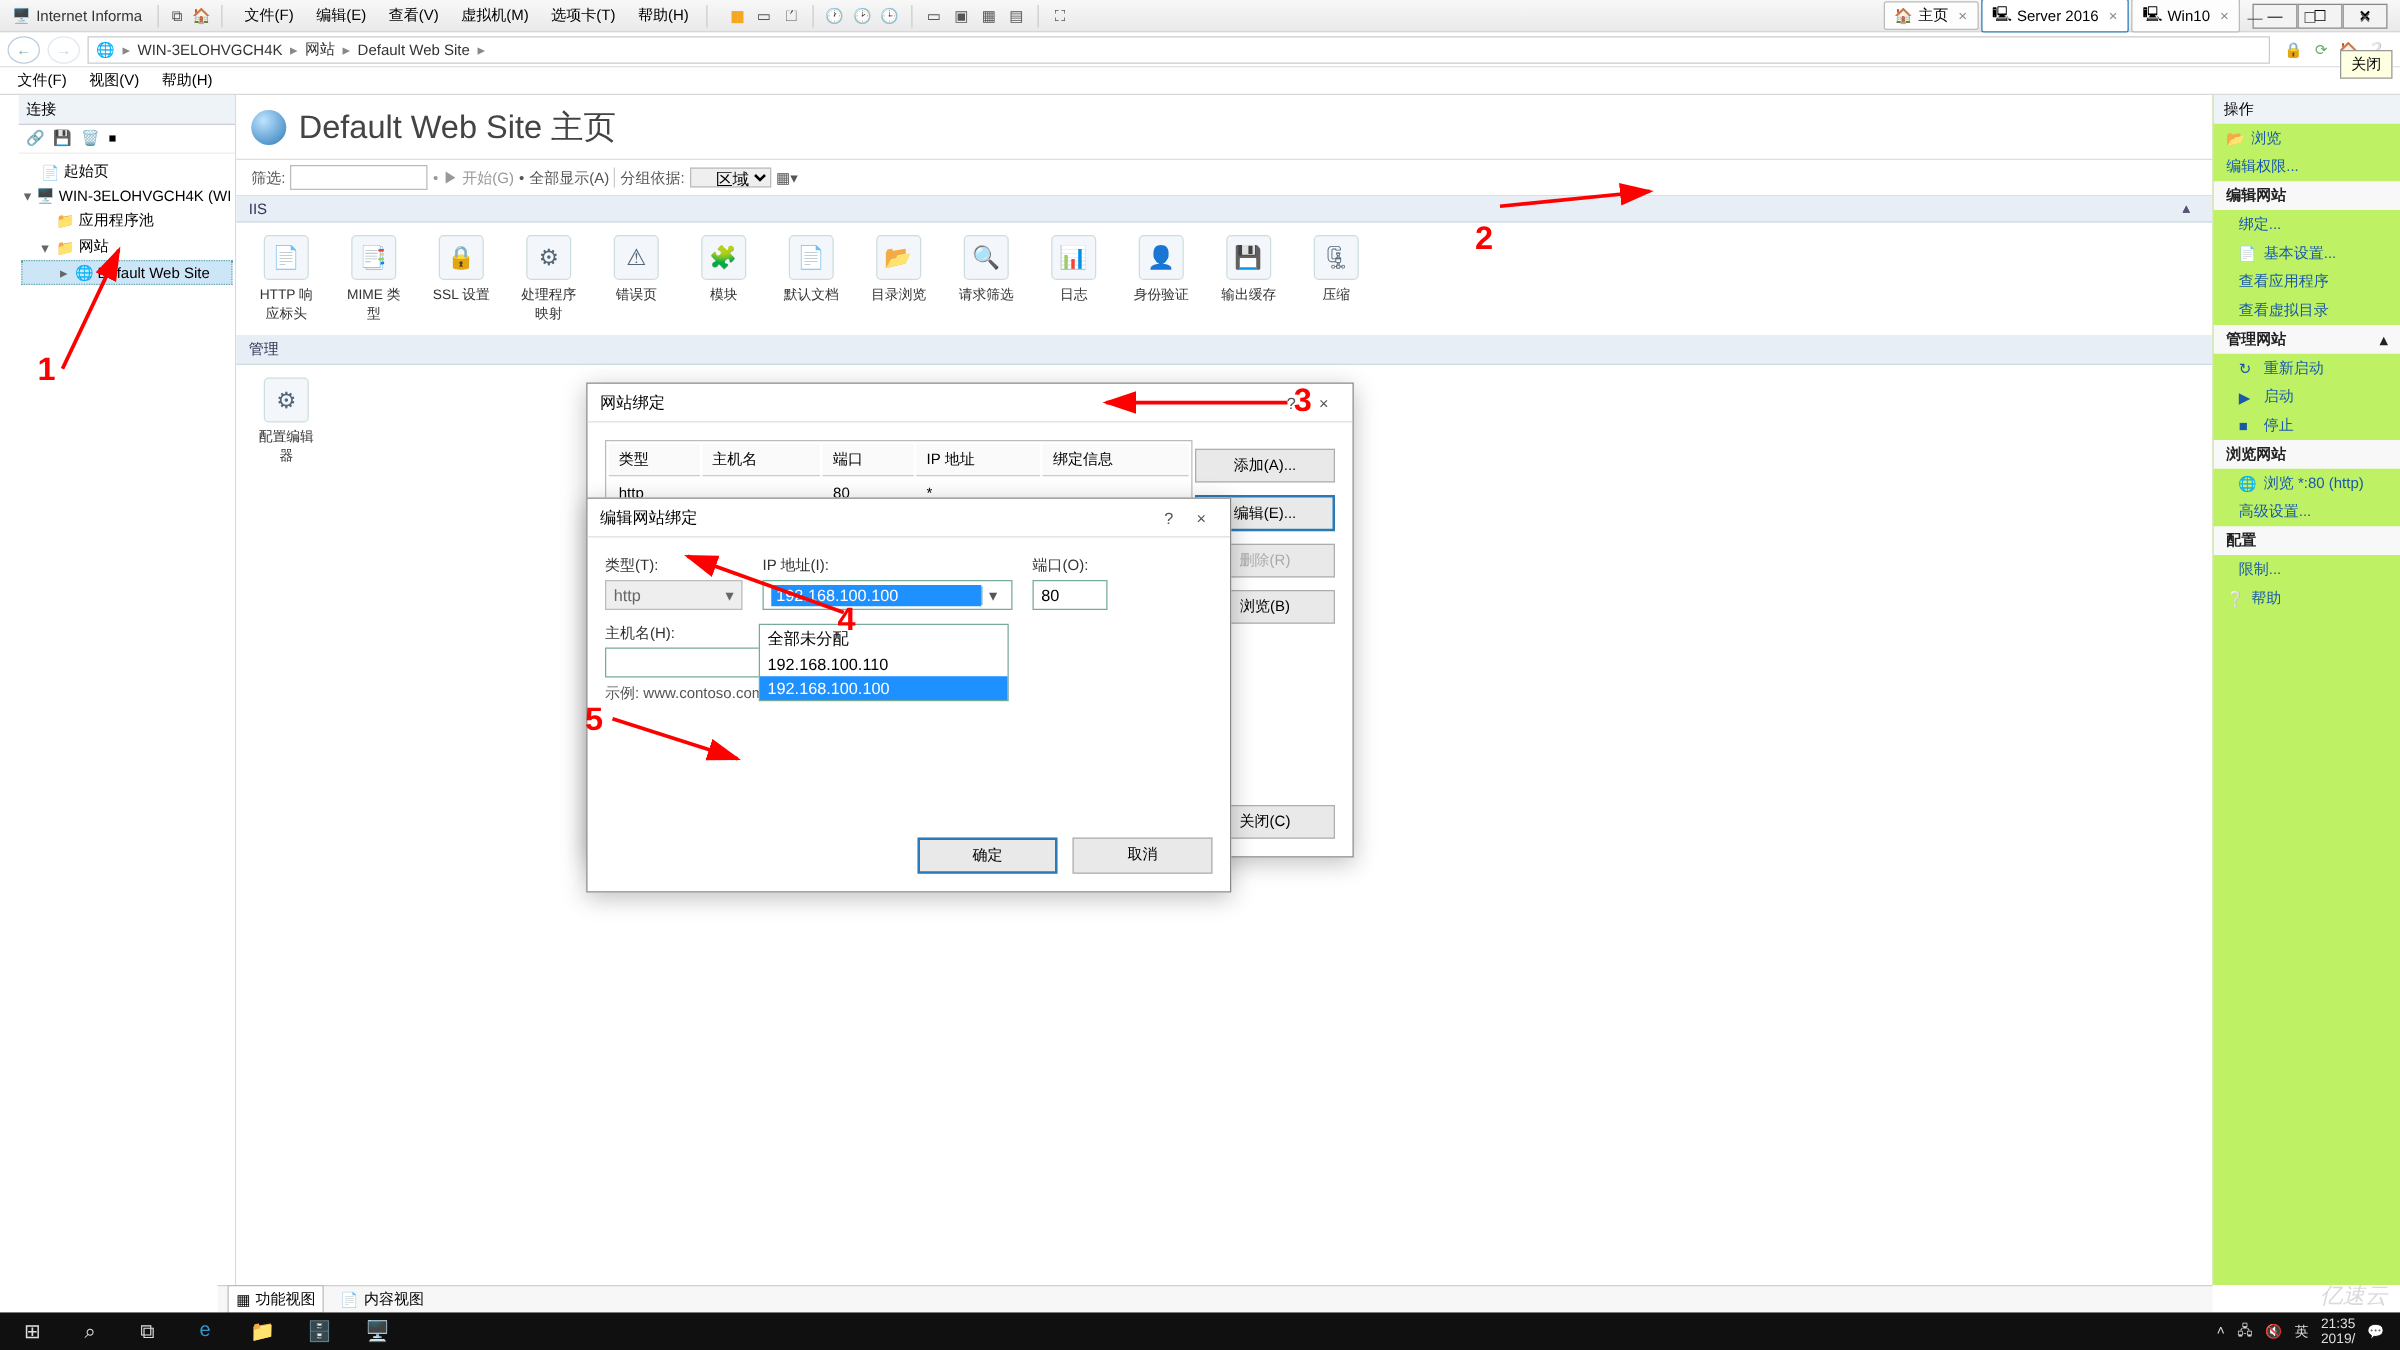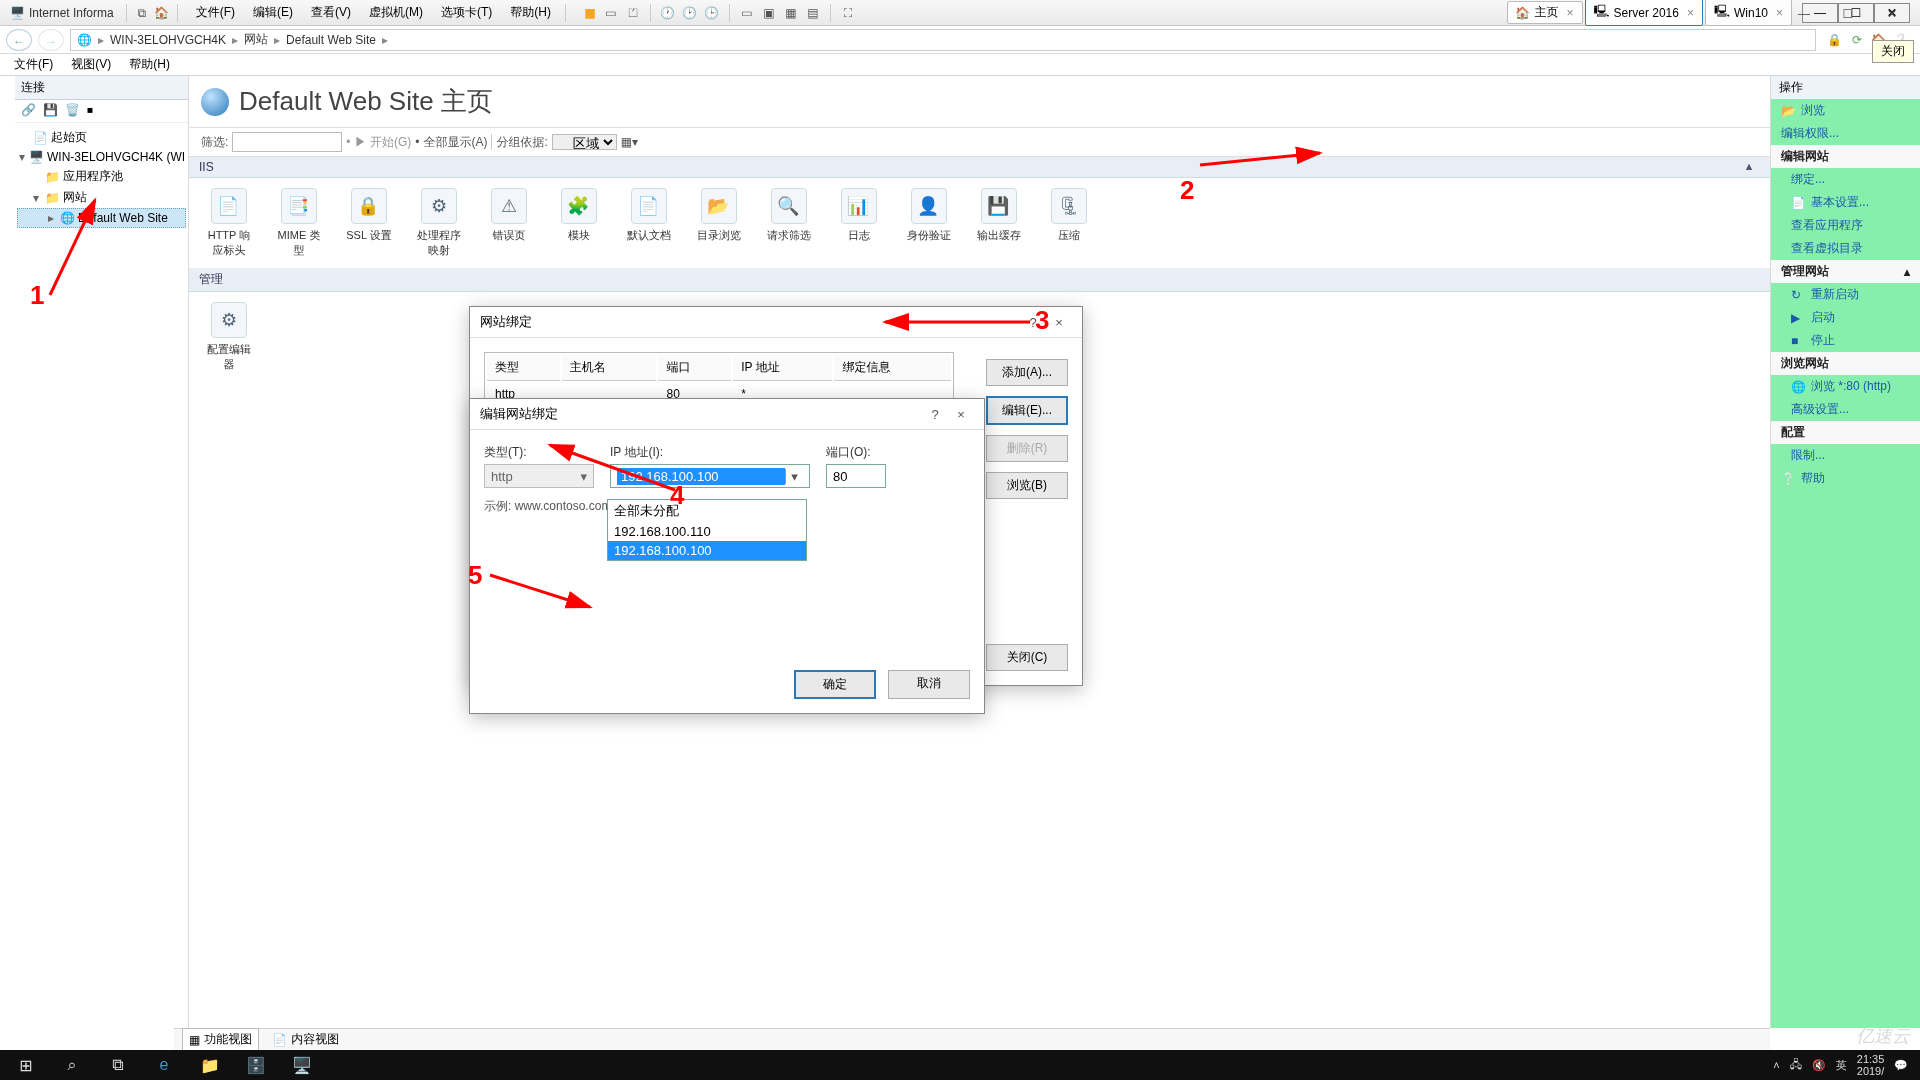--- a/index.html
+++ b/index.html
@@ -53,32 +53,32 @@
 .center-title .globe{ width:28px; height:28px; border-radius:50%; background:radial-gradient(circle at 35% 30%, #bfe3ff, #2a7ab8); display:inline-block;}
 .filterbar { display:flex; align-items:center; gap:4px; padding:4px 12px; border-top:1px solid #ddd; border-bottom:1px solid #ddd; font-size:12px; color:#555;}
 .filterbar input{ border:1px solid #bbb; height:20px; width:110px; padding:0 4px;}
 .filterbar select{border:1px solid #bbb; height:16px;padding-left:16px;}
 .ghdr { background:#e8eef5; padding:3px 10px; font-size:12px; color:#335; border-bottom:1px solid #cdd;}
 .icon-grid { display:flex; flex-wrap:wrap; gap:6px 18px; padding:10px 14px;}
 .feat { width:52px; text-align:center; font-size:11px; color:#333;}
 .feat .ficon{ width:36px; height:36px; margin:0 auto 4px; background:#f3f6fa; border:1px solid #cdd; border-radius:4px; display:flex; align-items:center; justify-content:center; font-size:18px; color:#567;}
 .grp-collapse { position:absolute; right:8px; width:16px; height:16px; color:#557; }
 
-.right-pane { width:150px; border-left:1px solid #d9d9d9; background:#86efac; font-size:12px; position:relative;}
+.right-pane { width:150px; border-left:1px solid #d9d9d9; background:#bef264; font-size:12px; position:relative;}
 .right-pane .rhdr { background:#eef3f8; padding:3px 8px; font-weight:normal;}
 .right-pane .ritem { padding:3px 10px; color:#1a5aa8; cursor:pointer; display:flex; gap:6px; align-items:center;}
 .right-pane .ritem.black{ color:#222; font-weight:bold; background:#f8f8f8;}
 .right-pane .ritem.sub { padding-left:20px;}
 .right-pane .ritem .ricon{width:14px;height:14px;display:inline-block;}
 
 
 .dialog { position:absolute; background:#fff; border:1px solid #888; box-shadow:0 4px 18px rgba(0,0,0,0.25); }
 .dialog .dtitle { display:flex; align-items:center; justify-content:space-between; padding:6px 10px; font-size:13px; border-bottom:1px solid #ddd;}
 .dialog .dtitle .dx{ width:26px; text-align:center; color:#555; cursor:pointer;}
-.dialog .dbtn { border:1px solid #adadad; background:#e9e9e9; padding:4px 0; width:82px; text-align:center; font-size:12px; cursor:pointer;}
+.dialog .dbtn { border:1px solid #adadad; background:#e9e9e9; padding:4px 0; width:112px; text-align:center; font-size:12px; cursor:pointer;}
 .dialog .dbtn.primary{ border:2px solid #2a7ab8;}
 .dialog .dbtn.disabled{ color:#aaa;}
 
 .dlg-bindings { left:280px; top:230px; width:614px; height:380px; }
 .dlg-bindings .table { border:1px solid #bbb; margin:14px; width:470px; font-size:12px;}
 .dlg-bindings th { text-align:left; font-weight:normal; border-bottom:1px solid #ccc; padding:4px 8px; background:#fafafa;}
 .dlg-bindings td{ padding:4px 8px;}
 .dlg-bindings .btns{ position:absolute; top:52px; right:14px; display:flex; flex-direction:column; gap:10px;}
 .dlg-bindings .close-row{position:absolute; bottom:14px; right:14px;}
 
@@ -388,20 +388,24 @@
             <div class="combo">
                 <span class="seltext">192.168.100.100</span>
                 <span class="cvr">▾</span>
               </div>
           </div>
           <div>
             <label>端口(O):</label>
             <input type="text" style="width: 60px;" value="80">
           </div>
         </div>
+        <div class="hostrow">
+          <label>主机名(H):</label>
+          <input type="text" value="" style="">
+        </div>
         <div class="example">示例: www.contoso.com 或 marketing.contoso.com</div>
       </div>
       <div class="dropdown">
         <div>全部未分配</div>
         <div>192.168.100.110</div>
         <div class="hl">192.168.100.100</div>
       </div>
       <div class="dbuttons">
         <div class="dbtn primary">确定</div>
         <div class="dbtn">取消</div>

